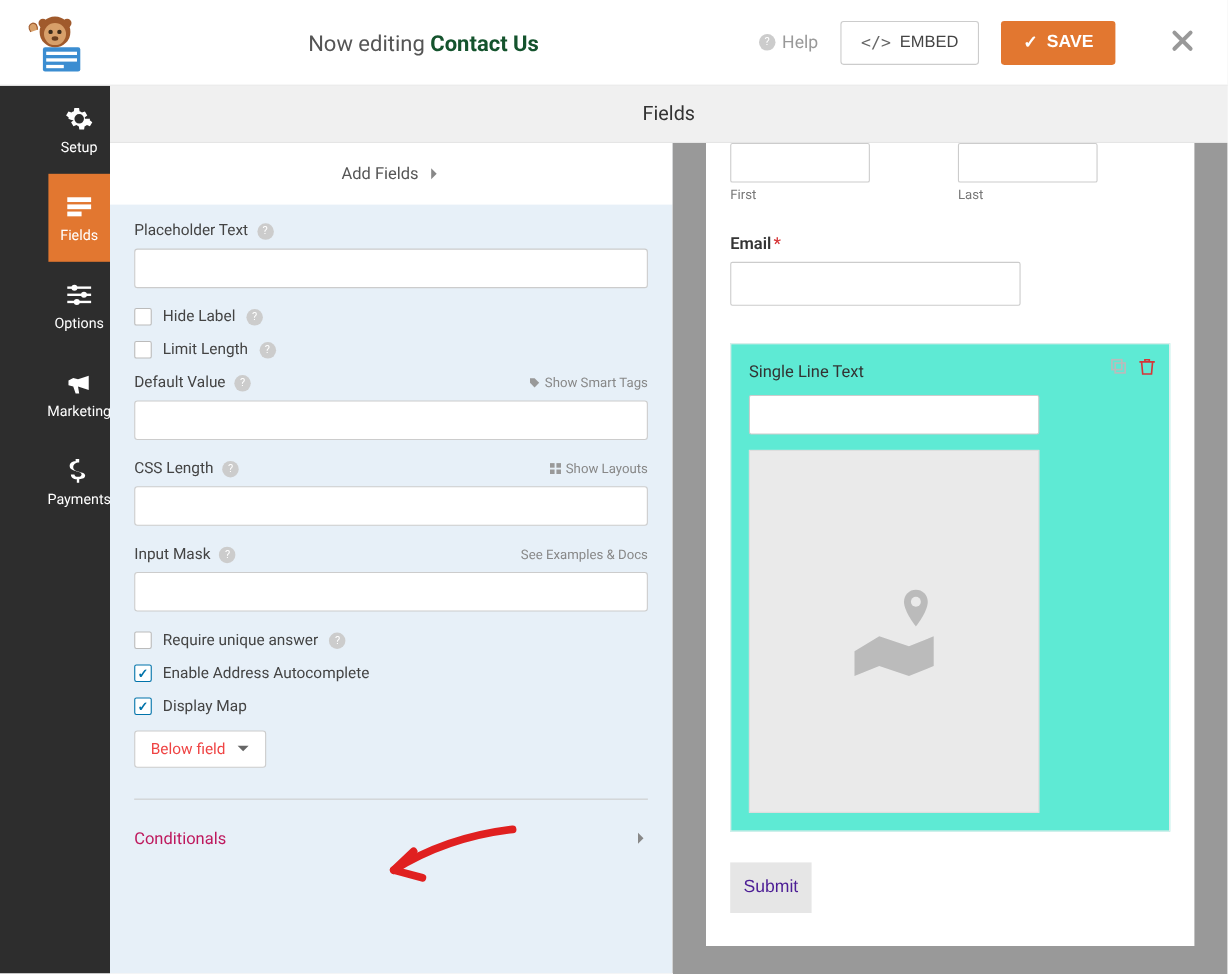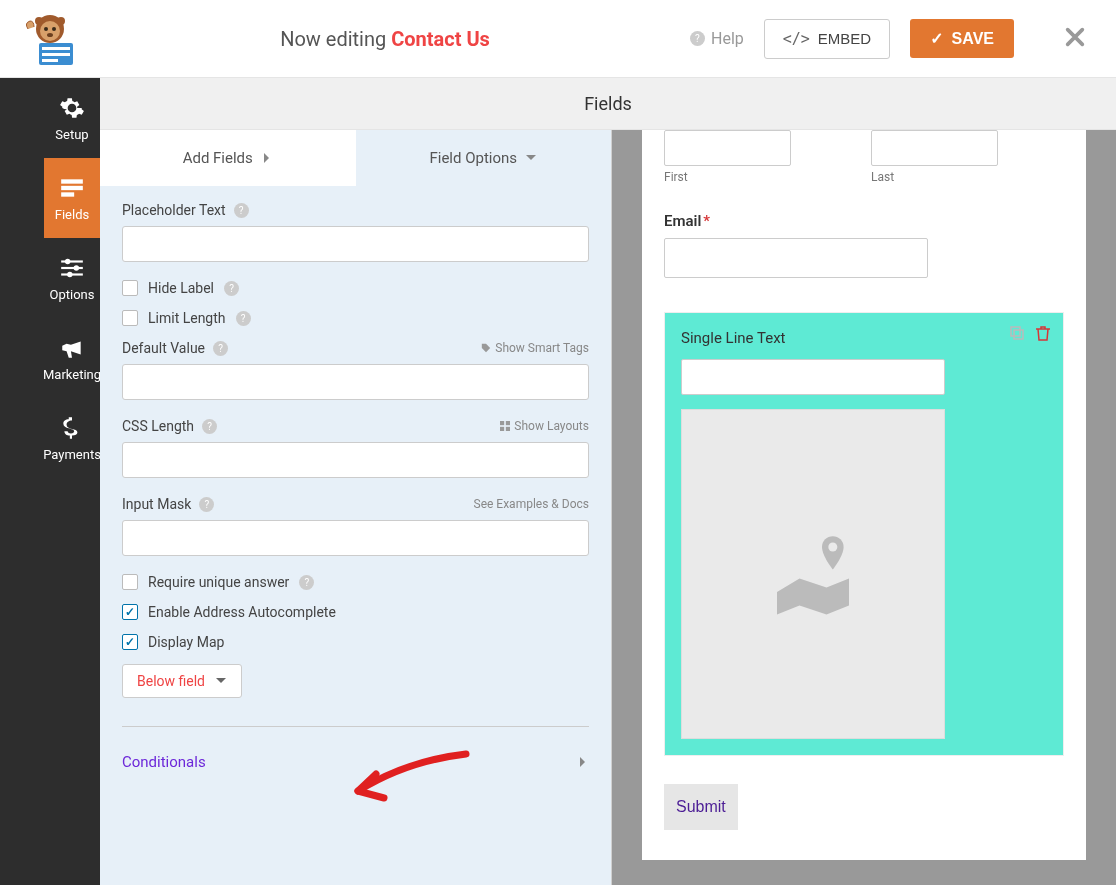--- a/index.html
+++ b/index.html
@@ -4,21 +4,21 @@
 <style>
 * { box-sizing: border-box; margin: 0; padding: 0; }
 body { font-family: -apple-system, BlinkMacSystemFont, "Segoe UI", Roboto, Arial, sans-serif; background: #fff; color: #444; }
 .app { width: 1116px; height: 885px; position: relative; display: flex; flex-direction: column; }
 
 
 .header { height: 78px; display: flex; align-items: center; padding: 0 30px 0 20px; border-bottom: 1px solid #e5e5e5; }
 .logo { width: 60px; height: 60px; position: relative; }
 .logo svg { width: 60px; height: 60px; }
 .header-center { flex: 1; text-align: center; font-size: 20px; color: #555; }
-.header-center .bold { font-weight: 700; color: #ef4444; }
+.header-center .bold { font-weight: 700; color: #14532d; }
 .header-actions { display: flex; align-items: center; gap: 20px; }
 .help-link { color: #999; font-size: 16px; display: flex; align-items: center; gap: 6px; }
 .embed-btn { background: #fff; border: 1px solid #ccc; color: #444; padding: 10px 18px; font-size: 15px; border-radius: 3px; display: flex; align-items: center; gap: 8px; cursor: pointer; }
 .save-btn { background: #e27730; color: #fff; border: none; padding: 10px 20px; font-size: 16px; font-weight: 700; border-radius: 3px; display: flex; align-items: center; gap: 8px; cursor: pointer; }
 .close-x { margin-left: 30px; color: #999; cursor: pointer; }
 .close-x svg { width: 22px; height: 22px; }
 
 
 .body { flex: 1; display: flex; overflow: hidden; }
 .sidebar { width: 100px; background: #2d2d2d; display: flex; flex-direction: column; padding-left: 44px; }
@@ -45,21 +45,21 @@
 .fld-label .right-link { margin-left: auto; font-size: 12px; color: #888; display: flex; align-items: center; gap: 4px; }
 .fld-input { width: 100%; height: 36px; background: #fff; border: 1px solid #ccc; border-radius: 3px; padding: 0 10px; font-size: 14px; }
 .help-q { display: inline-flex; width: 15px; height: 15px; background: #ccc; color: #fff; border-radius: 50%; font-size: 10px; align-items: center; justify-content: center; }
 .chk-row { display: flex; align-items: center; gap: 10px; font-size: 14px; color: #444; margin-bottom: 14px; }
 .chk { width: 16px; height: 16px; border: 1px solid #bbb; background: #fff; border-radius: 2px; display: inline-flex; align-items: center; justify-content: center; }
 .chk.checked { border-color:#0073aa; }
 .chk.checked::after { content: "✓"; color: #0073aa; font-size: 12px; font-weight: bold; }
 .select-box { display: inline-flex; align-items: center; gap: 10px; background: #fff; border: 1px solid #ccc; border-radius: 3px; padding: 8px 14px; font-size: 14px; color: #ef4444; cursor: pointer; }
 .select-box svg { width: 12px; height: 12px; fill: #666; }
 .divider { border: none; border-top: 1px solid #ccc; margin: 28px 0 16px; }
-.section-row { display: flex; align-items: center; justify-content: space-between; font-size: 15px; color: #6d28d9; padding: 10px 0; cursor: pointer; }
+.section-row { display: flex; align-items: center; justify-content: space-between; font-size: 15px; color: #be185d; padding: 10px 0; cursor: pointer; }
 .section-row svg { width: 12px; height: 12px; fill: #888; }
 
 .arrow-annot { position: absolute; left: 246px; top: 560px; pointer-events: none; }
 .arrow-annot svg { width: 130px; height: 70px; }
 
 
 .right-area { flex: 1; background: #999; padding: 0 30px 30px; overflow-y: auto; }
 .form-preview { background: #fff; min-height: 100%; padding: 0 22px 30px; }
 .name-row { display: flex; gap: 14px; padding-top: 0; }
 .name-col { flex: 1; }
@@ -171,26 +171,20 @@
       <div class="cols">
 
         <div class="left-panel" style="position:relative">
           <div class="panel-tabs">
             <div class="ptab inactive">
               <span>Add Fields</span>
               <svg viewBox="0 0 12 12">
                   <path d="M3 1l5 5-5 5z"></path>
                 </svg>
             </div>
-            <div class="ptab active">
-              <span>Field Options</span>
-              <svg viewBox="0 0 12 12">
-                  <path d="M1 3l5 5 5-5z"></path>
-                </svg>
-            </div>
           </div>
 
           <div class="panel-body">
             <div class="fld">
               <div class="fld-label">
                 <span>Placeholder Text</span>
                 <span class="help-q">?</span>
               </div>
               <input class="fld-input" style="">
             </div>

